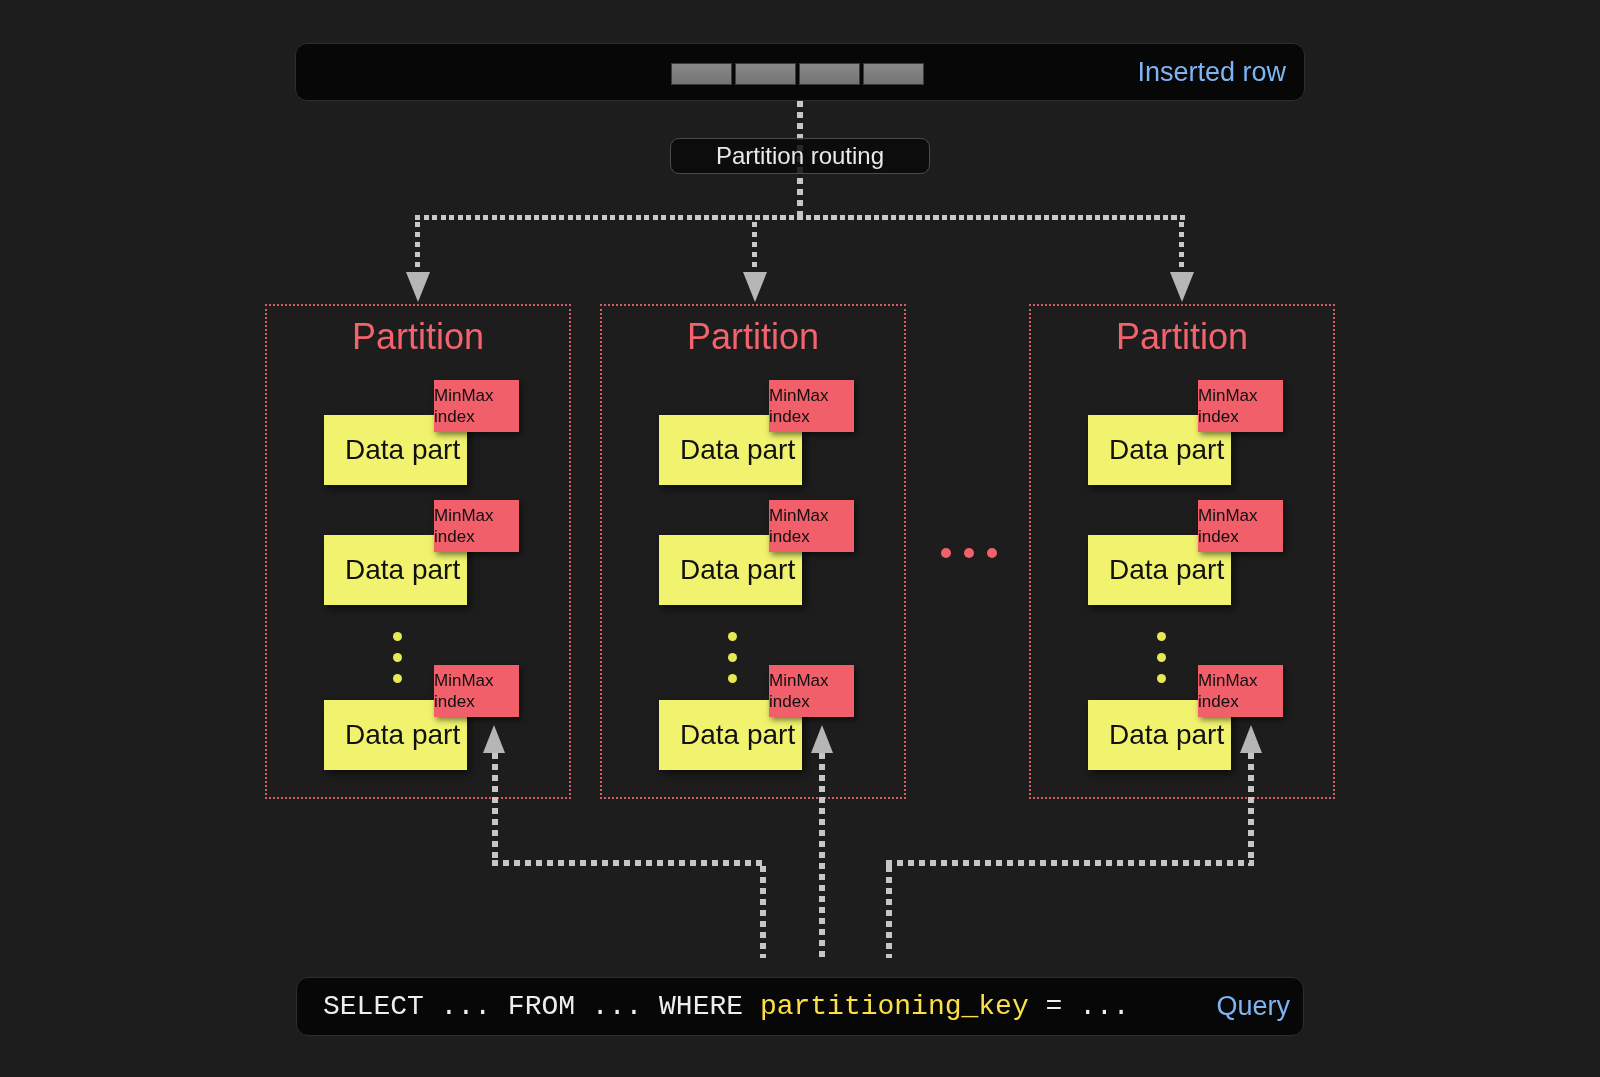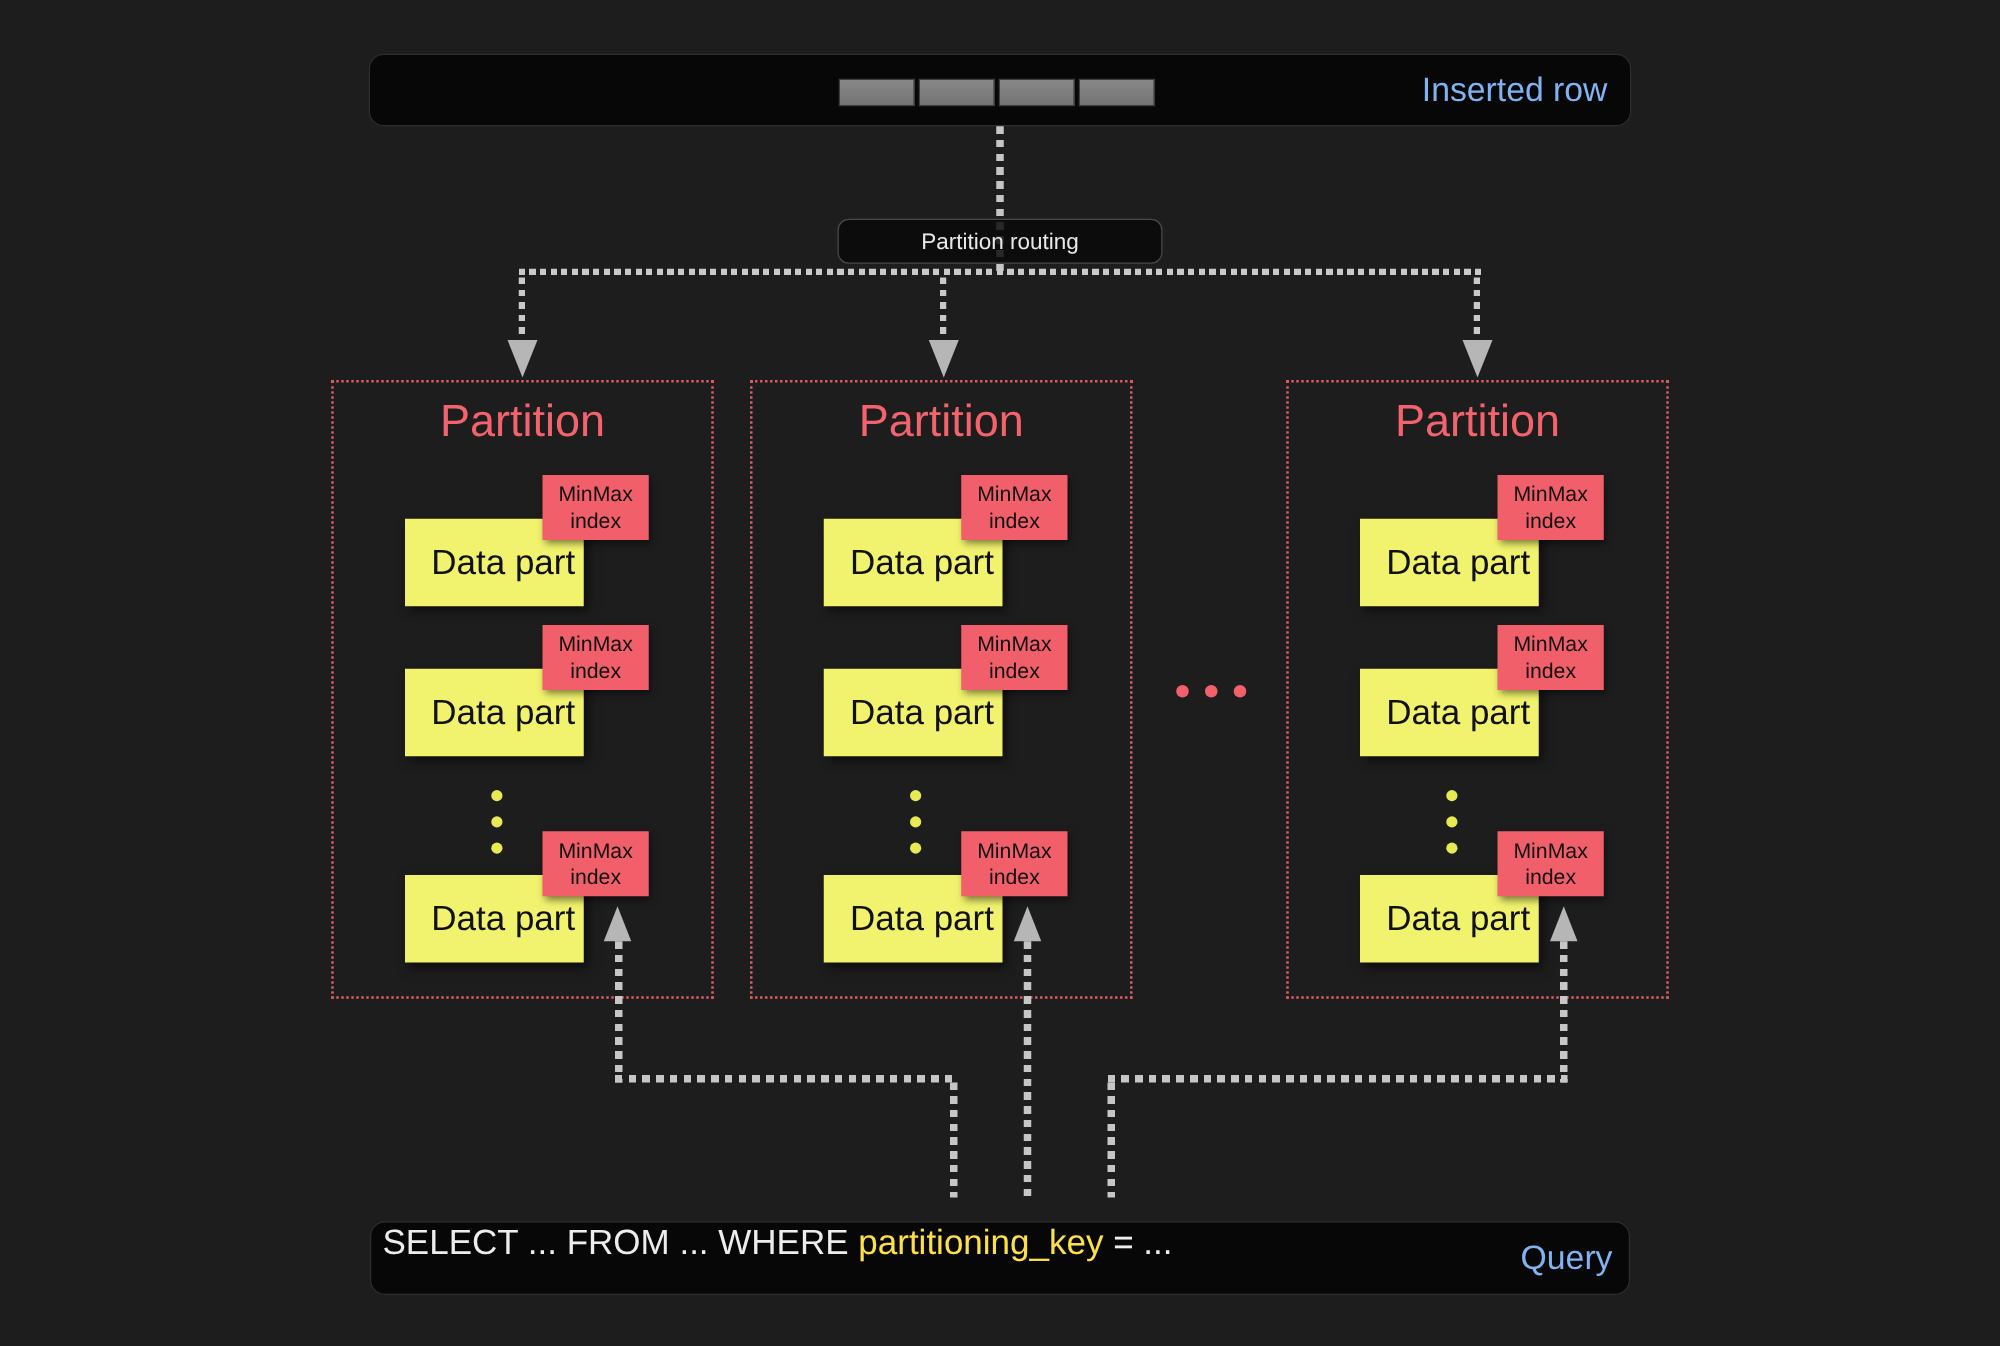--- a/index.html
+++ b/index.html
@@ -12,30 +12,30 @@
        display:flex;align-items:center;}
   .top-bar{left:295px;top:43px;width:1010px;height:58px;}
   .query-bar{left:296px;top:977px;width:1008px;height:59px;}
   .blue-label{color:#7fb3f2;font-size:27px;}
 
   .row-cells{position:absolute;left:375px;top:19px;height:22px;display:flex;gap:3px;}
   .row-cell{width:61px;height:22px;background:linear-gradient(#888,#747474);
             border:1px solid #3c3c3c;box-sizing:border-box;}
   .top-bar-label{position:absolute;right:18px;top:0;height:100%;display:flex;align-items:center;}
 
-  .query-code{position:absolute;left:9px;top:0;height:100%;display:flex;align-items:flex-start;
-              font-family:Liberation Sans, sans-serif;font-size:28px;color:#ededed;}
+  .query-code{position:absolute;left:26px;top:0;height:100%;display:flex;align-items:center;
+              font-family:Liberation Mono, monospace;font-size:28px;color:#ededed;}
   .query-code span{white-space:pre;}
   .query-key{color:#fde047;}
   .query-bar-label{position:absolute;right:13px;top:0;height:100%;display:flex;align-items:center;}
 
   
   .pill{background:rgba(9,9,9,0.84);border:1px solid #4a4a4a;border-radius:9px;
-        color:#e9e9e9;font-size:18px;text-align:center;line-height:34px;
-        width:260px;height:36px;box-sizing:border-box;z-index:3;margin-top:37px;}
+        color:#e9e9e9;font-size:24px;text-align:center;line-height:34px;
+        width:260px;height:36px;box-sizing:border-box;z-index:3;}
   .routing-pill{left:670px;top:138px;}
   .pruning-pill{left:693px;top:895px;}
 
   
   .vdash{width:6px;background:repeating-linear-gradient(to bottom,#c6c6c6 0 6px,transparent 6px 11px);z-index:1;}
   .hdash{height:6px;background:repeating-linear-gradient(to right,#c6c6c6 0 6px,transparent 6px 11px);z-index:1;}
   .vdot{width:5px;background:repeating-linear-gradient(to bottom,#c9c9c9 0 5px,transparent 5px 10px);z-index:1;}
   .hdot{height:5px;background:repeating-linear-gradient(to right,#c9c9c9 0 5px,transparent 5px 8.5px);z-index:1;}
 
   .arrow-down{width:0;height:0;border-left:12px solid transparent;border-right:12px solid transparent;
@@ -44,21 +44,21 @@
             border-bottom:28px solid #b6b6b6;z-index:1;}
 
   
   .partition{position:absolute;top:304px;width:306px;height:495px;box-sizing:border-box;
              border:2px dotted #d95a63;}
   .p1{left:265px;} .p2{left:600px;} .p3{left:1029px;}
   .p-title{position:absolute;top:10px;left:0;width:100%;text-align:center;
            color:#f2636d;font-size:36px;}
   .group{position:absolute;left:0;top:0;width:100%;height:0;}
   .tag{position:absolute;left:167px;width:85px;height:52px;background:#f15f6b;color:#101010;
-       font-size:17px;line-height:1.25;text-align:center;display:flex;align-items:center;justify-content:center;
+       font-size:17px;line-height:1.25;display:flex;align-items:center;justify-content:center;
        box-shadow:2px 3px 6px rgba(0,0,0,0.5);z-index:2;}
   .dpart{position:absolute;left:57px;width:143px;height:70px;background:#f1f36e;color:#111;
          font-size:28px;display:flex;align-items:center;padding-left:21px;box-sizing:border-box;
          box-shadow:3px 4px 8px rgba(0,0,0,0.55);z-index:1;}
   .g1 .tag{top:74px;}  .g1 .dpart{top:109px;}
   .g2 .tag{top:194px;} .g2 .dpart{top:229px;}
   .g3 .tag{top:359px;} .g3 .dpart{top:394px;}
 
   .vdots{position:absolute;left:126px;top:326px;display:flex;flex-direction:column;gap:12px;}
   .vdots i{width:9px;height:9px;border-radius:50%;background:#e7ea52;}

